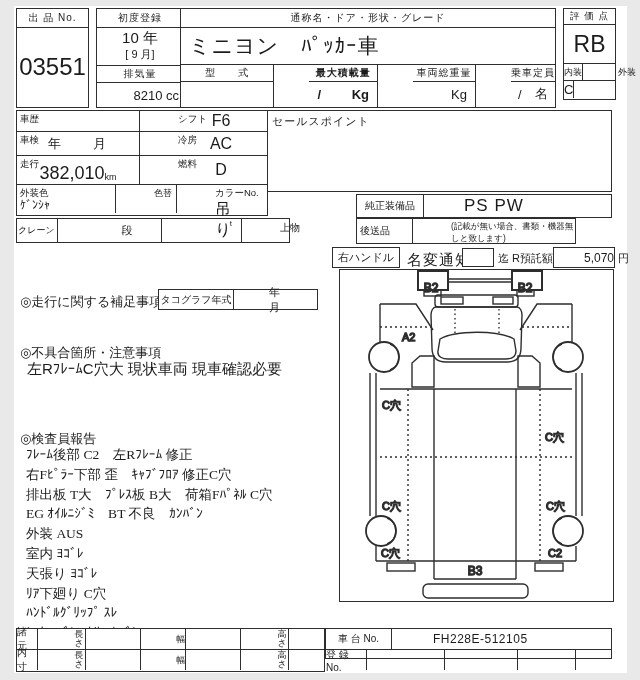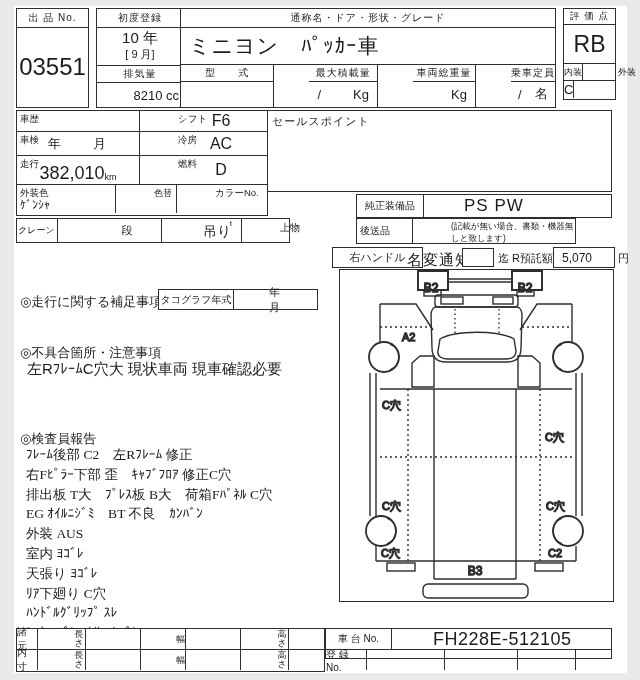--- a/index.html
+++ b/index.html
@@ -45,21 +45,21 @@
     <div class="rgt" style="height:25px;font-size:13px;padding-right:4px;">8210 cc</div>
   </div>
 
   <div class="a bx" style="left:180px;top:8px;width:376px;height:100px;">
     <div class="bb ctr lbl" style="height:18px;">通称名・ドア・形状・グレード</div>
     <div class="bb lft" style="height:36px;font-size:21px;padding-left:8px;letter-spacing:1px;">ミニヨン　ﾊﾟｯｶｰ車</div>
     <div class="row" style="height:43px;">
       <div class="br" style="width:130px;">
         <div class="bb ctr lbl" style="height:16px;">型　　式</div>
       </div>
-      <div class="br" style="width:95px;">
+      <div class="br" style="width:95px;font-weight:bold;">
         <div class="bb ctr lbl" style="height:16px;">最大積載量</div>
         <div class="cell" style="height:24px;justify-content:space-between;padding:0 8px;font-size:13px;">
           <span>/</span>
           <span>Kg</span>
         </div>
       </div>
       <div class="br" style="width:87px;">
         <div class="bb ctr lbl" style="height:16px;">車両総重量</div>
         <div class="rgt" style="height:24px;font-size:13px;padding-right:8px;">Kg</div>
       </div>
@@ -137,21 +137,21 @@
   </div>
 
   <div class="a bx" style="left:16px;top:218px;width:274px;height:25px;">
     <div class="row" style="height:100%;">
       <div class="br cell" style="width:41px;">
           <span style="font-size:9px;margin-left:1px;">クレーン</span>
         </div>
       <div class="br ctr" style="width:68px;font-size:11px;">段</div>
       <div class="br" style="width:44px;position:relative;">
         <span style="position:absolute;right:9px;top:0px;font-size:8px;">t</span>
-        <span style="position:absolute;left:6px;bottom:1px;font-size:14px;font-family:Liberation Serif, serif;">吊り</span>
+        <span style="position:absolute;left:18px;bottom:1px;font-size:16px;font-family:Liberation Serif, serif;">吊り</span>
       </div>
       <div style="flex:1;position:relative;">
         <span class="corner" style="font-size:10px;">上物</span>
         <span style="position:absolute;left:84px;top:5px;font-size:11px;">年</span>
         <span style="position:absolute;left:119px;top:5px;font-size:11px;">月</span>
       </div>
     </div>
   </div>
 
   <div class="a bx" style="left:267px;top:110px;width:345px;height:82px;">
@@ -169,28 +169,28 @@
     <div class="row" style="height:100%;">
       <div class="br cell" style="width:56px;">
           <span style="font-size:10px;margin-left:3px;">後送品</span>
         </div>
       <div style="flex:1;position:relative;">
         <span style="position:absolute;left:3px;top:2px;font-size:8.5px;">(記載が無い場合、書類・機器無しと致します)</span>
       </div>
     </div>
   </div>
 
-  <div class="a bx ctr" style="left:332px;top:247px;width:91px;height:21px;font-size:11px;">
+  <div class="a bx ctr" style="left:332px;top:247px;width:68px;height:21px;font-size:11px;">
     <span>右ハンドル</span>
   </div>
   <span class="a" style="left:407px;top:251px;font-size:15px;letter-spacing:1px;">名変通知</span>
   <div class="a bx" style="left:462px;top:248px;width:32px;height:19px;"></div>
   <span class="a" style="left:498px;top:251px;font-size:11px;">迄</span>
   <span class="a" style="left:512px;top:251px;font-size:11px;">R預託額</span>
-  <div class="a bx rgt" style="left:553px;top:247px;width:62px;height:21px;padding-right:22px;font-size:12px;">
+  <div class="a bx rgt" style="left:553px;top:247px;width:62px;height:21px;padding-right:0;font-size:12px;">
     <span>5,070</span>
   </div>
   <span class="a" style="left:618px;top:251px;font-size:11px;">円</span>
 
   <span class="a" style="left:20px;top:293px;font-size:13px;">◎走行に関する補足事項</span>
   <div class="a bx" style="left:158px;top:289px;width:160px;height:21px;">
     <div class="row" style="height:100%;">
       <div class="br ctr" style="width:77px;font-size:10px;">タコグラフ年式</div>
       <div class="rgt" style="flex:1;font-size:11px;padding-right:6px;letter-spacing:3px;">年　　月</div>
     </div>
@@ -309,21 +309,21 @@
       <div class="br ctr" style="width:16px;">
           <span class="stack">高さ</span>
         </div>
       <div style="flex:1;"></div>
     </div>
   </div>
 
   <div class="a bx" style="left:325px;top:628px;width:287px;height:31px;">
     <div class="row bb" style="height:21px;">
       <div class="br ctr" style="width:65px;font-size:10px;">車 台 No.</div>
-      <div class="lft" style="flex:1;font-size:18px;padding-left:6px;letter-spacing:0.5px;text-align:right;">FH228E-512105</div>
+      <div class="lft" style="flex:1;font-size:12px;padding-left:6px;letter-spacing:0.5px;text-align:right;">FH228E-512105</div>
     </div>
     <div class="row" style="height:20px;">
       <div class="br ctr" style="width:65px;font-size:10px;">登 録 No.</div>
       <div class="br" style="width:70px;"></div>
       <div class="br" style="width:60px;"></div>
       <div class="br" style="width:36px;"></div>
       <div style="flex:1;"></div>
     </div>
   </div>
 

